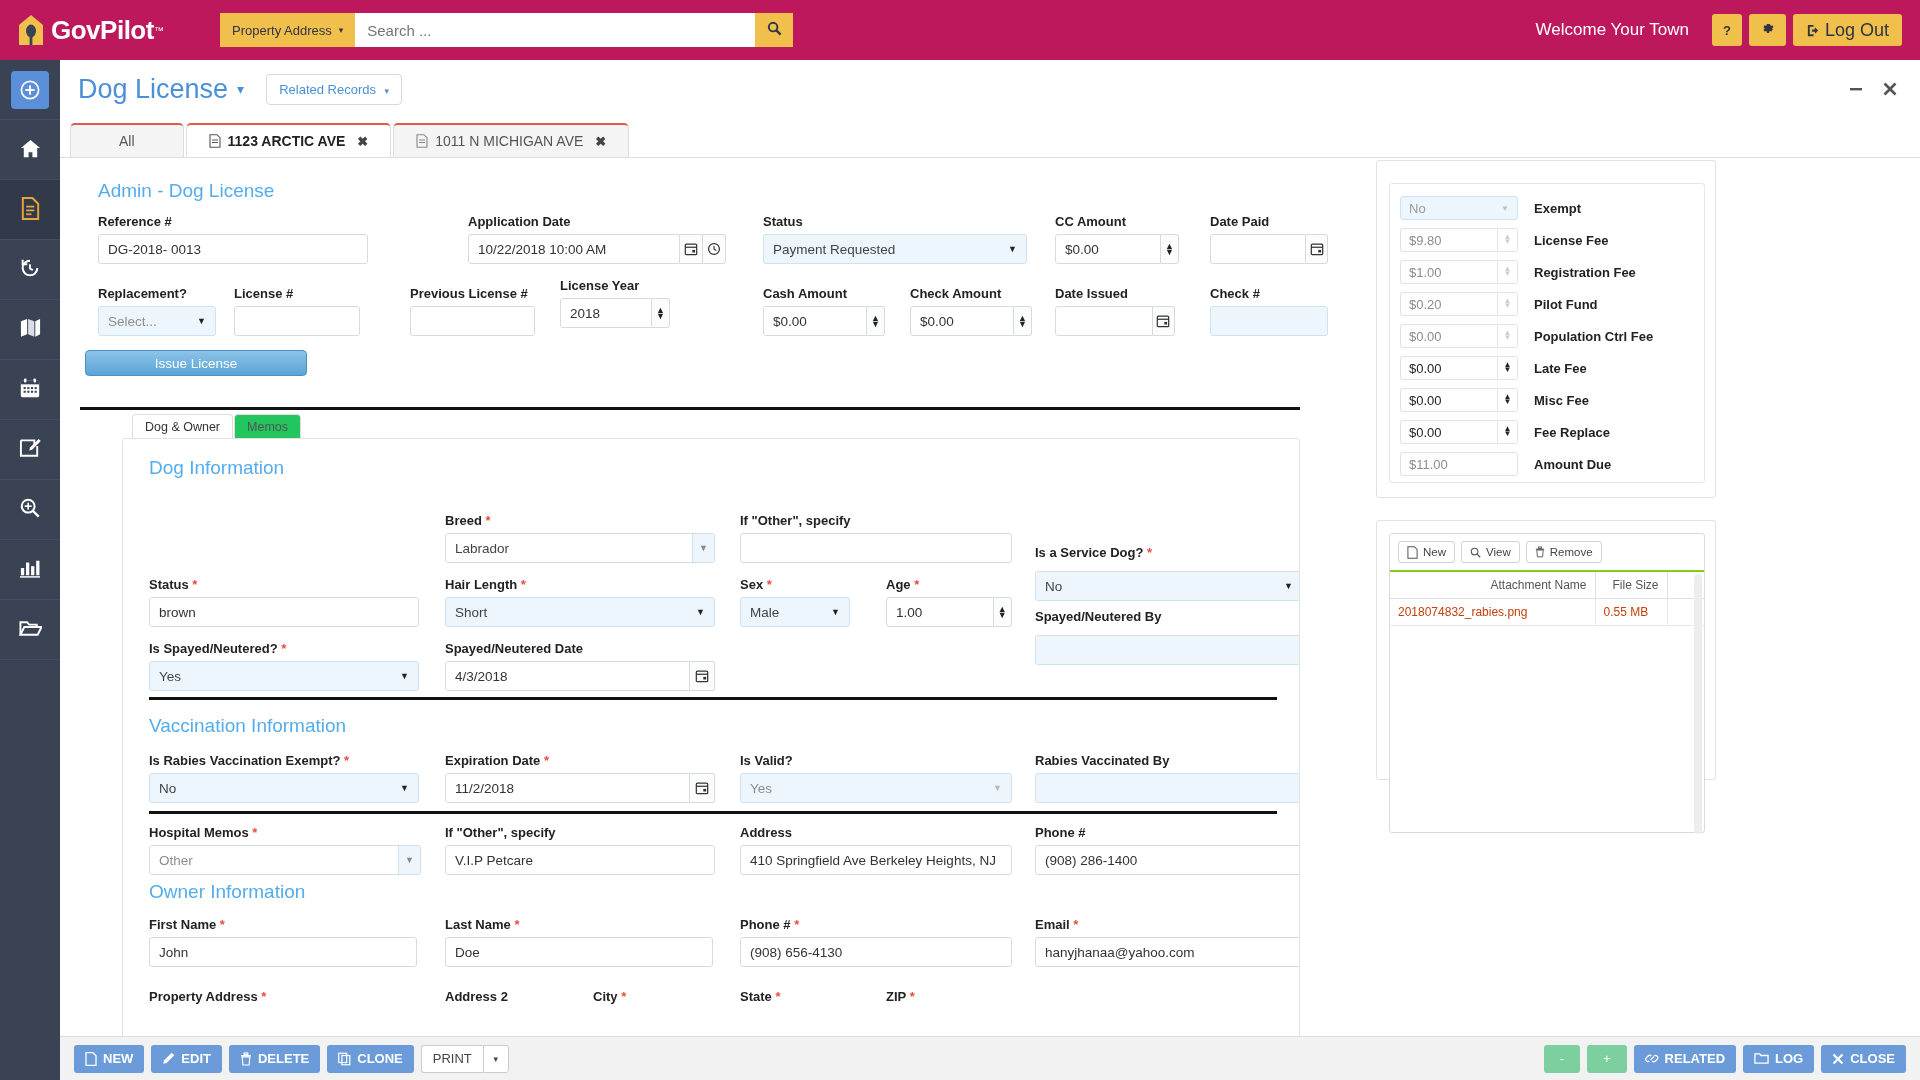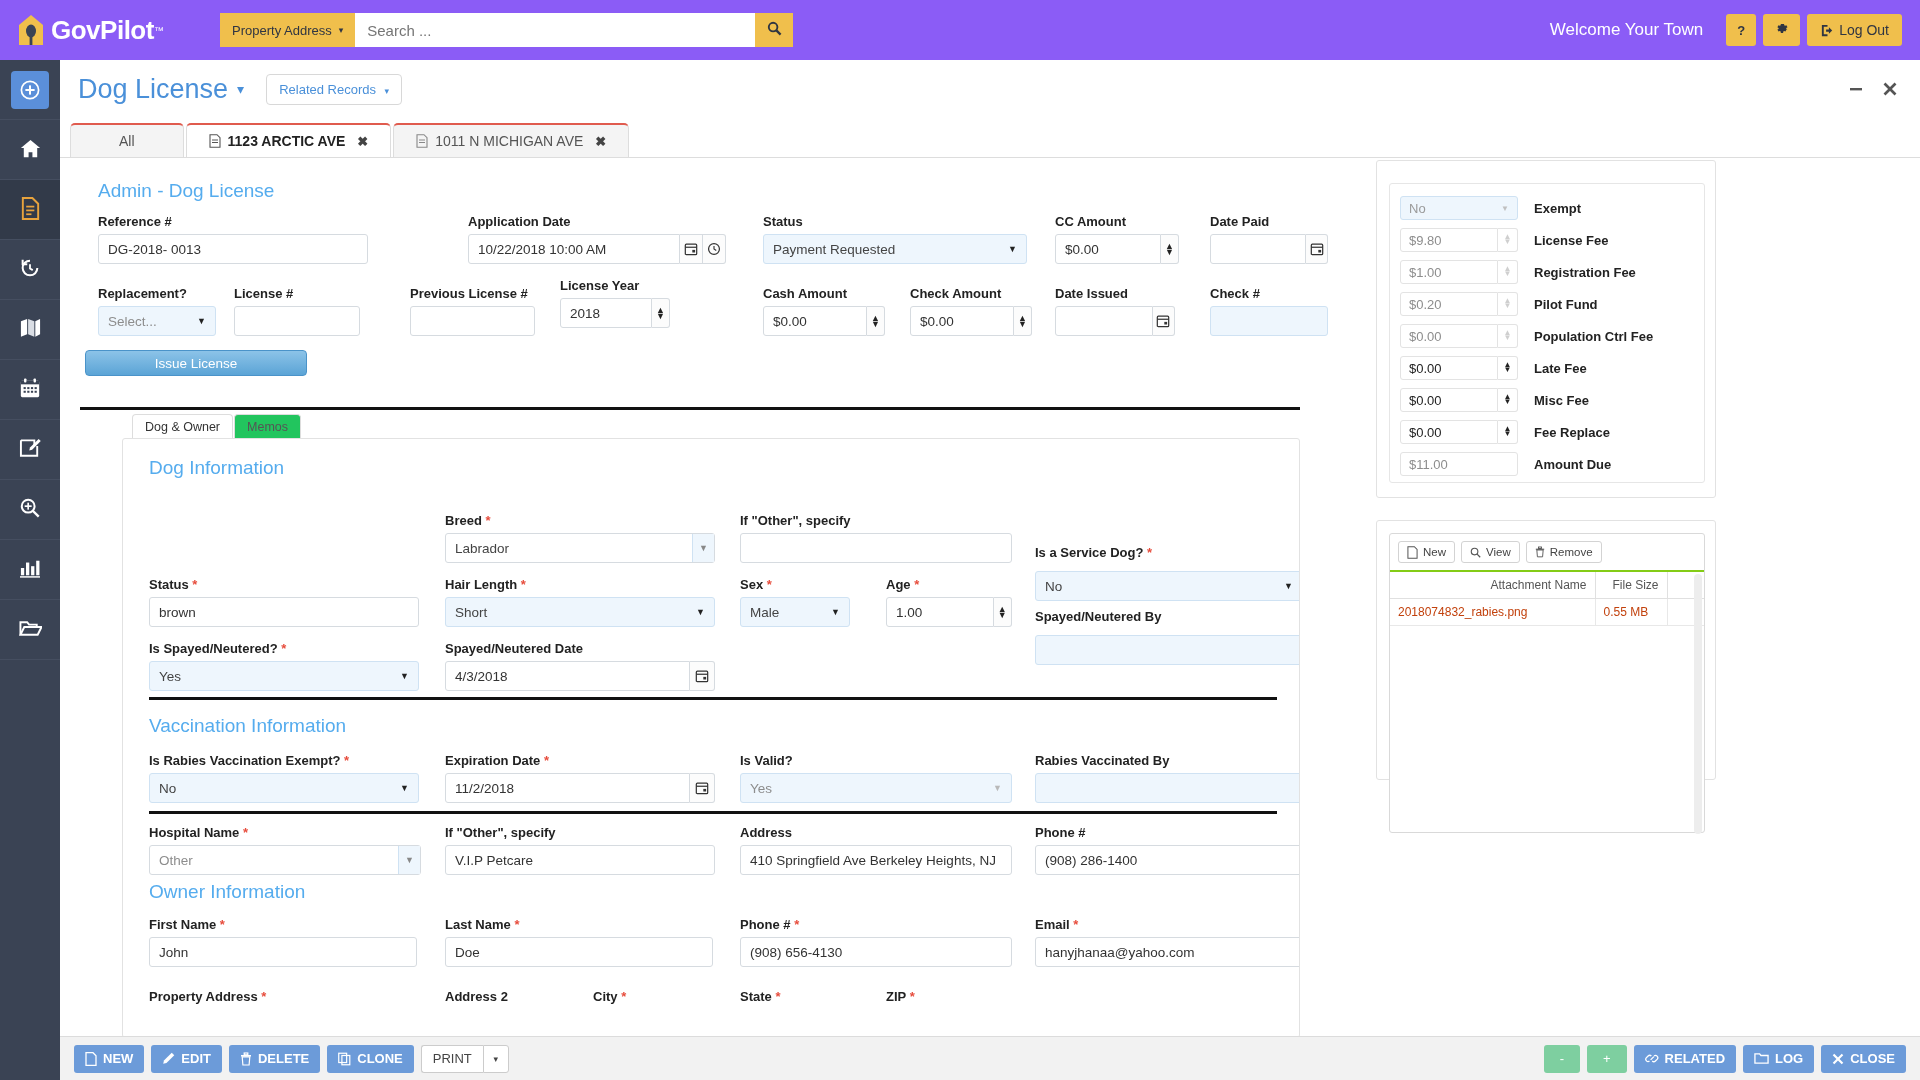--- a/index.html
+++ b/index.html
@@ -8,21 +8,21 @@
     width: 1920px; height: 1080px;
     overflow: hidden;
     font-family: "Liberation Sans", sans-serif;
     background: #ffffff;
     font-size: 13px;
     color: #333;
   }
   
   #topbar {
     position: absolute; top: 0; left: 0; width: 1920px; height: 60px;
-    background: #8b5cf6;
+    background: #be185d;
     display: flex; align-items: center;
   }
   #brand { display: flex; align-items: center; margin-left: 18px; width: 180px; }
   #brand .logo-mark { width: 26px; height: 32px; position: relative; margin-right: 7px; }
   #brand .logo-mark svg { display:block; }
   #brand .logo-text {
     color: #fff; font-size: 26px; font-weight: bold; letter-spacing: -0.5px;
     font-family: "Liberation Sans", sans-serif;
   }
   #brand .tm { color:#fff; font-size: 10px; vertical-align: super; }
@@ -42,21 +42,21 @@
     align-items:center; justify-content:center; cursor:pointer;
   }
   #topbar-right { margin-left:auto; display:flex; align-items:center; margin-right: 18px; }
   #welcome { color:#fff; font-size: 17px; margin-right: 16px; }
   .top-btn {
     background:#f0bf4c; color:#2f3542; border:none; height:32px;
     border-radius: 3px; margin-left: 7px; font-size: 13px; padding: 0 11px;
     display:flex; align-items:center; cursor:pointer; font-weight: bold;
     font-family: "Liberation Sans", sans-serif;
   }
-  #logout-btn { padding: 0 13px; font-weight: normal; font-size: 14px; }
+  #logout-btn { padding: 0 13px; font-weight: normal; font-size: 18px; }
   #logout-btn .lo-icon { margin-right: 4px; display:flex; }
 
   
   #rail {
     position:absolute; top:60px; left:0; width: 60px; height: 1020px;
     background: #3a4354;
   }
   .rail-item {
     height: 60px; display:flex; align-items:center; justify-content:center;
     border-bottom: 1px solid #454e60; cursor:pointer;
@@ -757,21 +757,21 @@
     <div style="position:absolute;left:912px;top:314px;width:268px;">
       <label class="fld-label">Rabies Vaccinated By</label>
       <div class="inp-wrap">
           <input class="inp lightblue" value="" style="">
         </div>
     </div>
 
     <hr class="hr-black" style="position:absolute;left:26px;top:372px;width:1128px;margin:0;">
 
     <div style="position:absolute;left:26px;top:386px;width:272px;">
-      <label class="fld-label"><span>Hospital Name</span> <span class="req">*</span></label>
+      <label class="fld-label"><span>Hospital Memos</span> <span class="req">*</span></label>
       <div class="selbox plainwhite muted">
         <span>Other</span>
         <span class="arrbox">▼</span>
       </div>
     </div>
 
     <div style="position:absolute;left:322px;top:386px;width:270px;">
       <label class="fld-label">If "Other", specify</label>
       <div class="inp-wrap">
           <input class="inp" value="V.I.P Petcare" style="">

